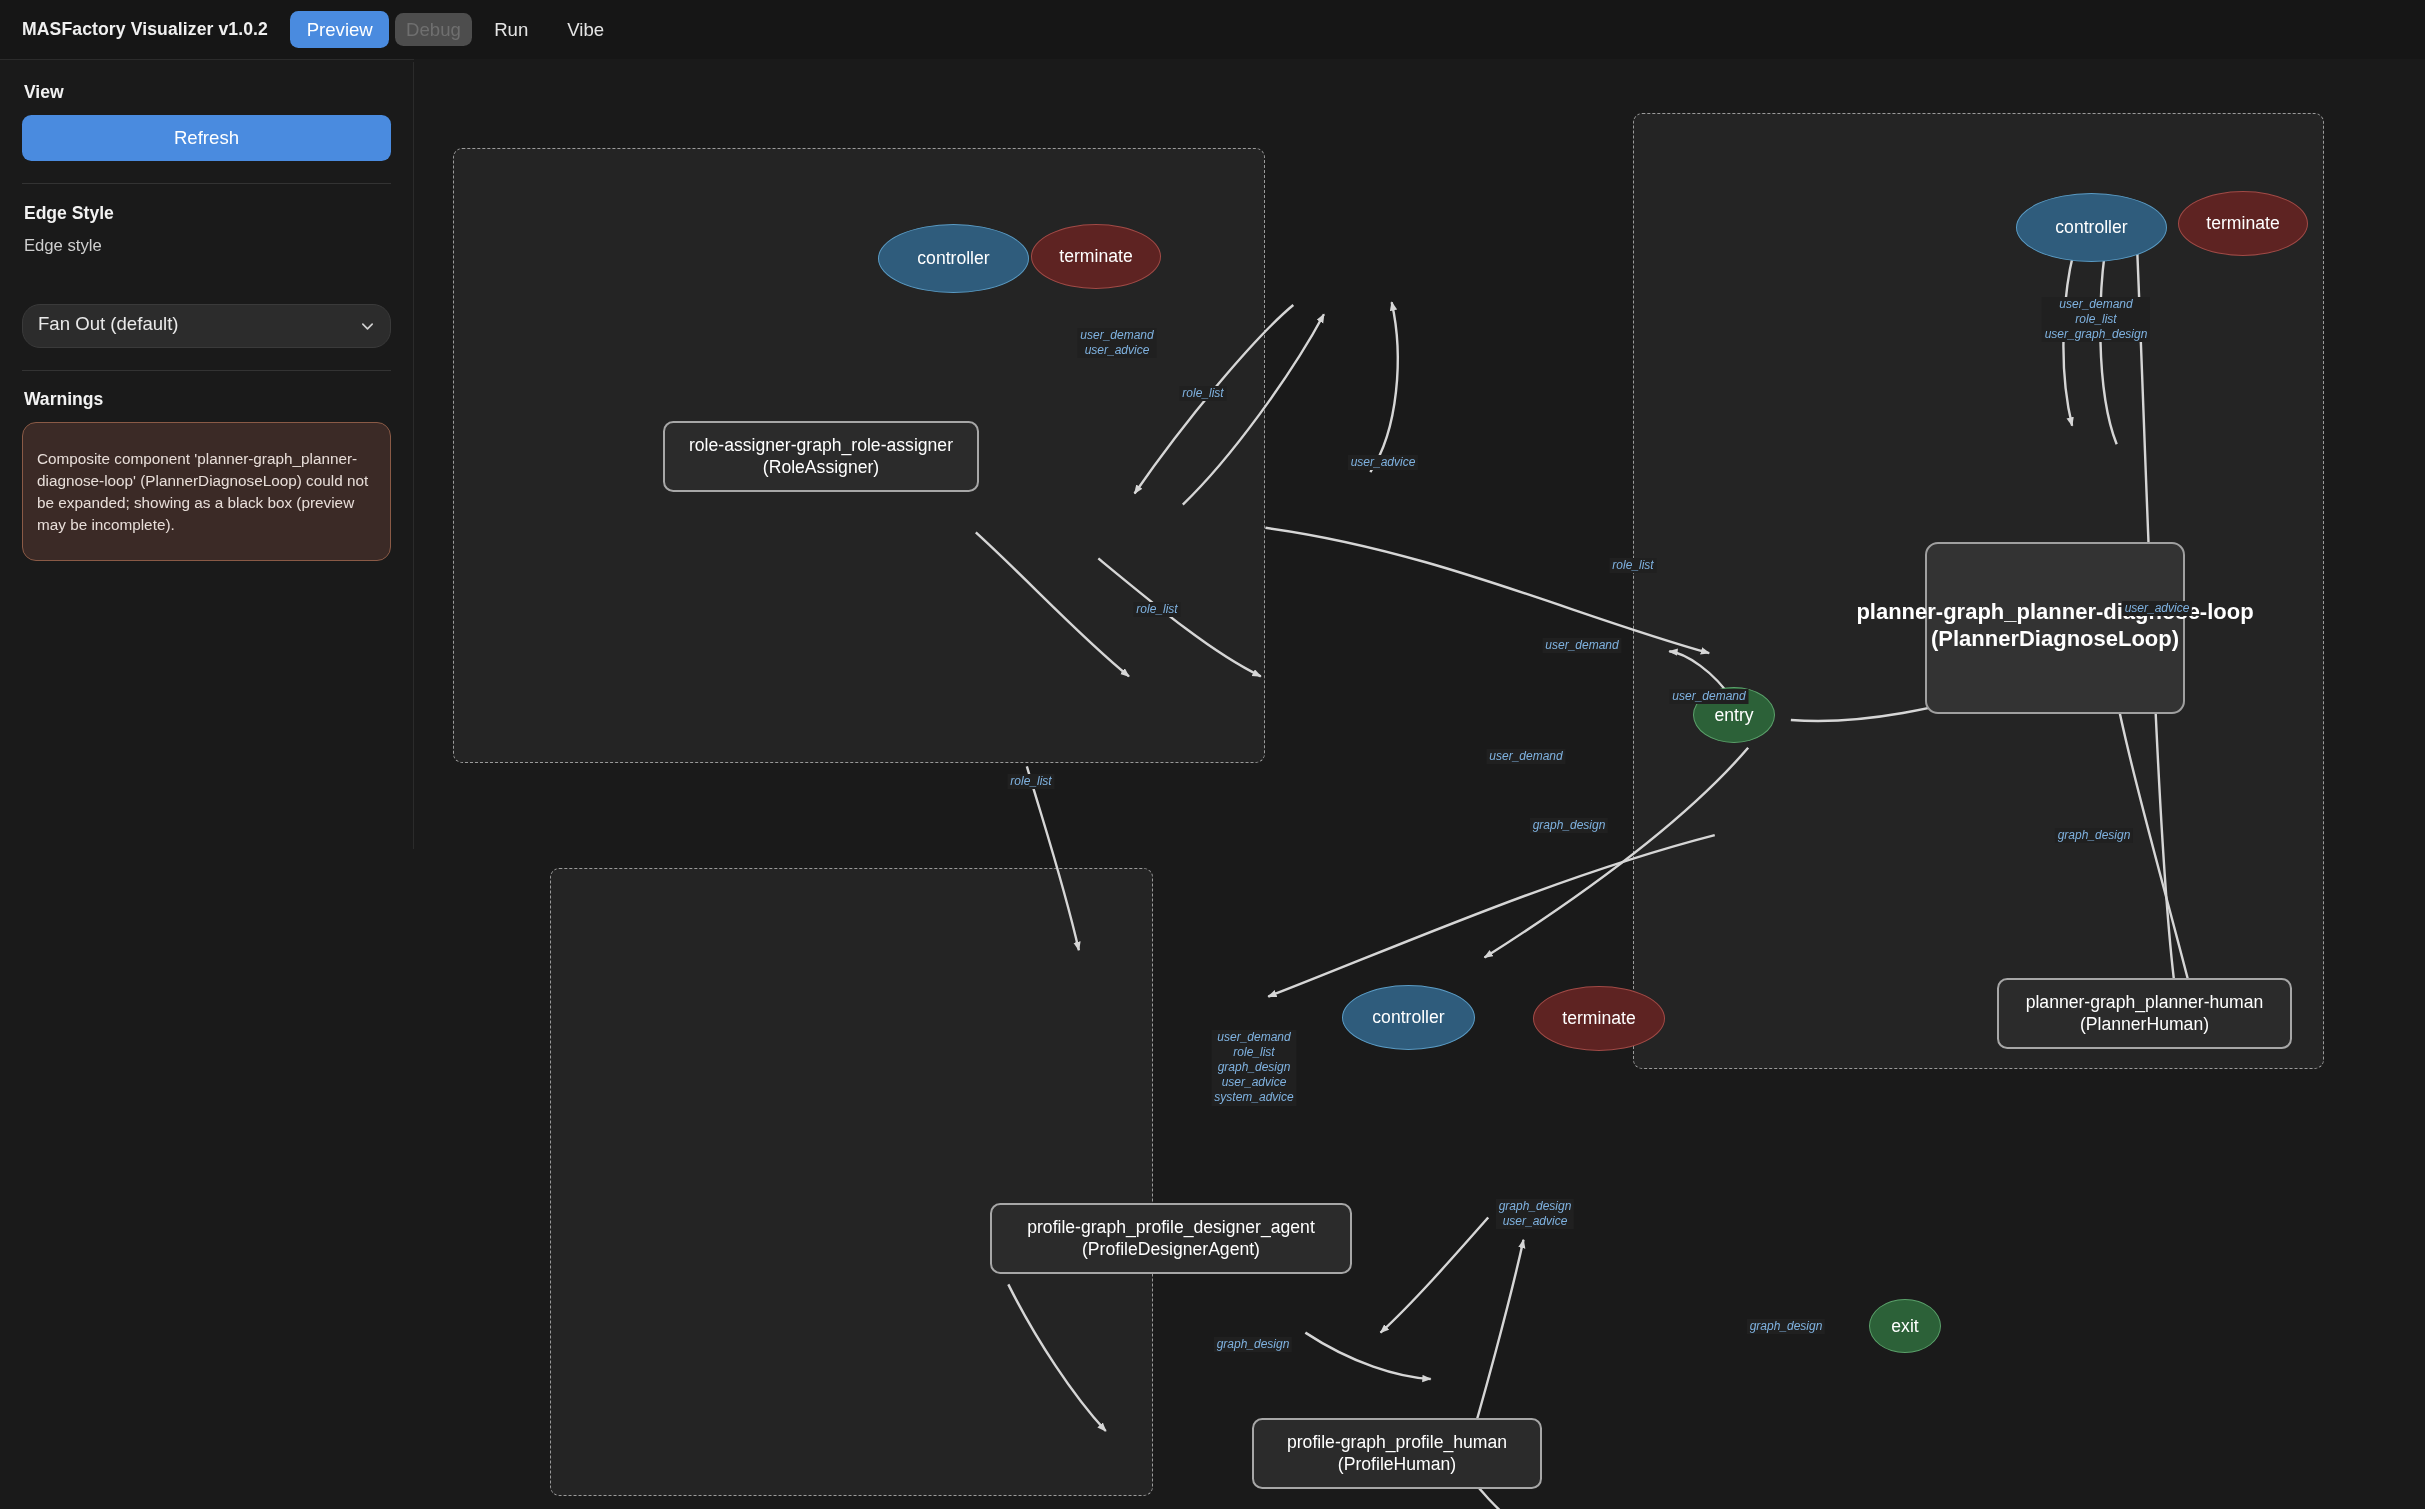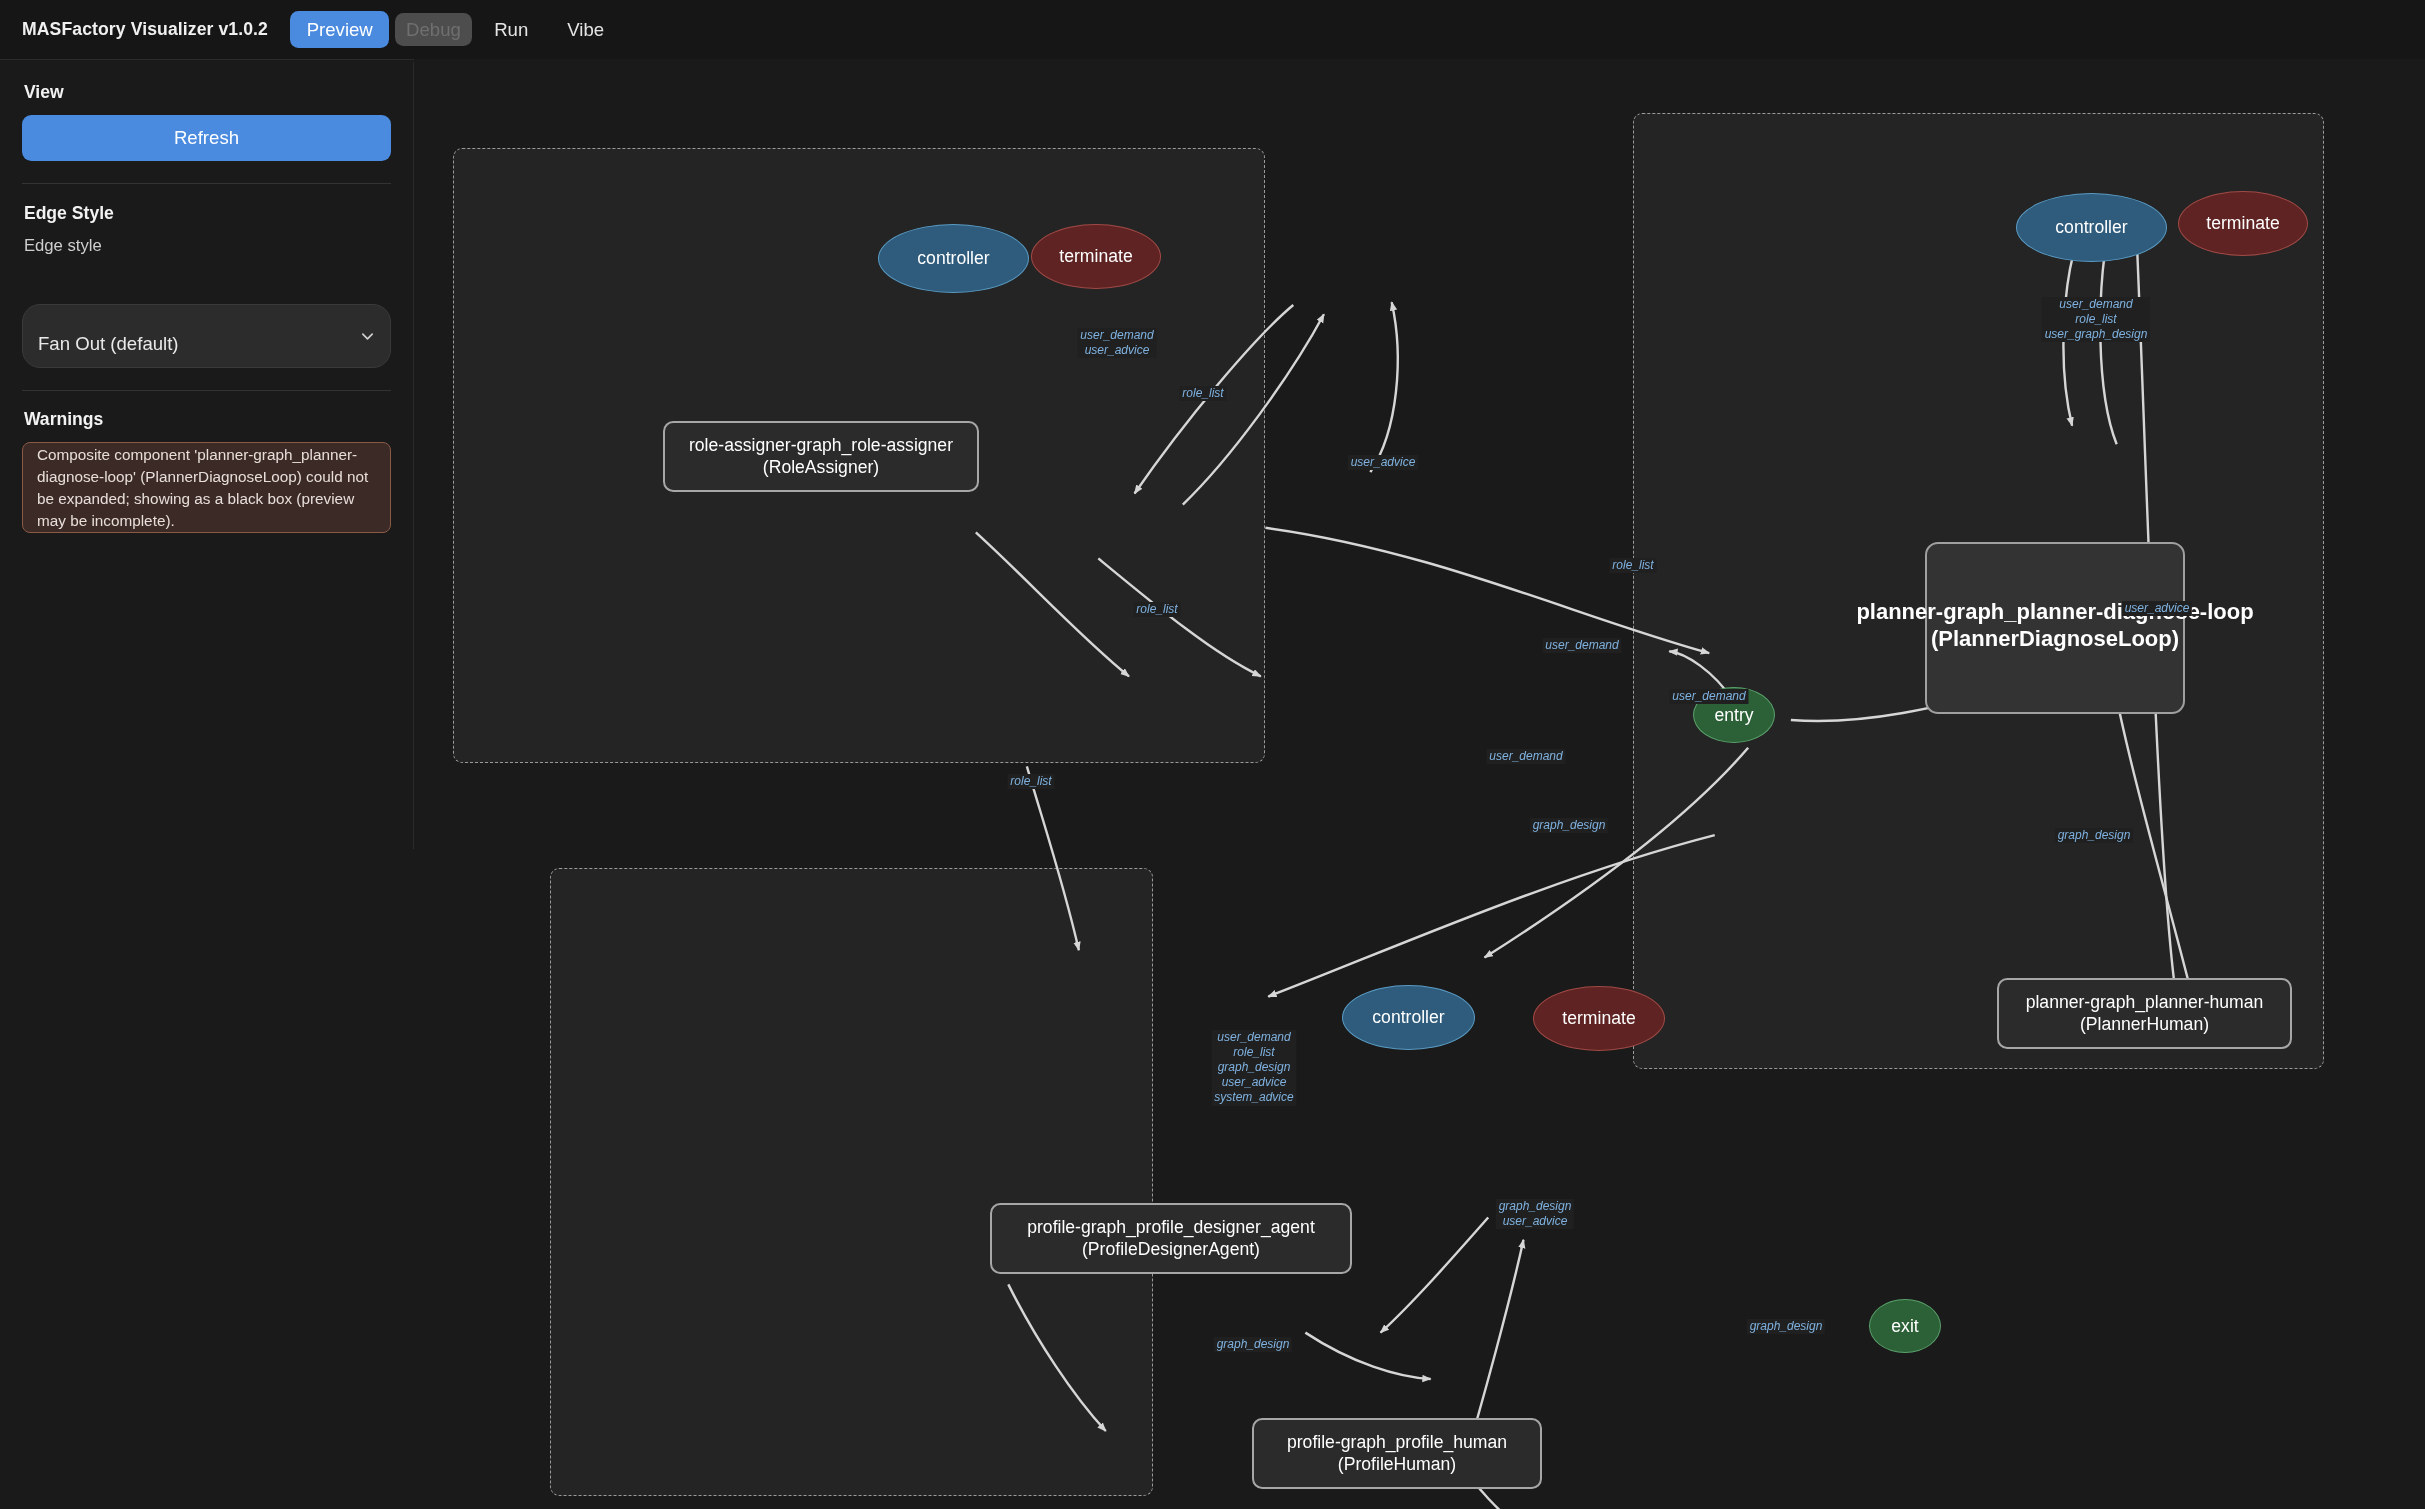--- a/index.html
+++ b/index.html
@@ -41,30 +41,30 @@
     display:block;width:100%;box-sizing:border-box;
     background:#4a8bdf;color:#ffffff;border:none;border-radius:9.3px;
     font-size:18.6px;font-family:inherit;
     padding:12px 0;margin-bottom:11px;text-align:center;cursor:pointer;
   }
   .divider{height:0.9px;background:#333333;margin:22px 0 18.6px 0;}
   .sb-label{font-size:16.7px;color:#cfcfcf;margin:0 0 9.3px 1.9px;}
   .select{
     position:relative;width:100%;box-sizing:border-box;
     background:#2c2c2c;border:0.9px solid #3a3a3a;border-radius:18px;
-    padding:28px 39px 12px 15px;font-size:18.6px;color:#e9e9e9;cursor:pointer;margin-top:48px;
+    padding:8px 39px 12px 15px;font-size:18.6px;color:#e9e9e9;cursor:pointer;margin-top:48px;
   }
   .chev{
     position:absolute;right:15px;top:50%;transform:translateY(-50%);
     width:15px;height:15px;
   }
   .chev svg{display:block;}
   .warnbox{
-    background:#3b2a26;border:0.9px solid #8a5a46;border-radius:8px;
-    padding:1px 14px;font-size:15.3px;line-height:1.42;color:#e8ded9;
+    background:#3b2a26;border:0.9px solid #8a5a46;border-radius:14px;
+    padding:25px 14px;font-size:15.3px;line-height:1.42;color:#e8ded9;
   }
 
   
   .canvas{position:absolute;left:414px;top:59px;width:2012px;height:1450px;background:#1a1a1a;}
   .canvas svg{position:absolute;left:0;top:0;}
 
   
   .nd{position:absolute;box-sizing:border-box;display:flex;align-items:center;justify-content:center;
       text-align:center;pointer-events:none;}
   .nd-ellipse{border-radius:50%;font-size:17.6px;color:#ffffff;}

